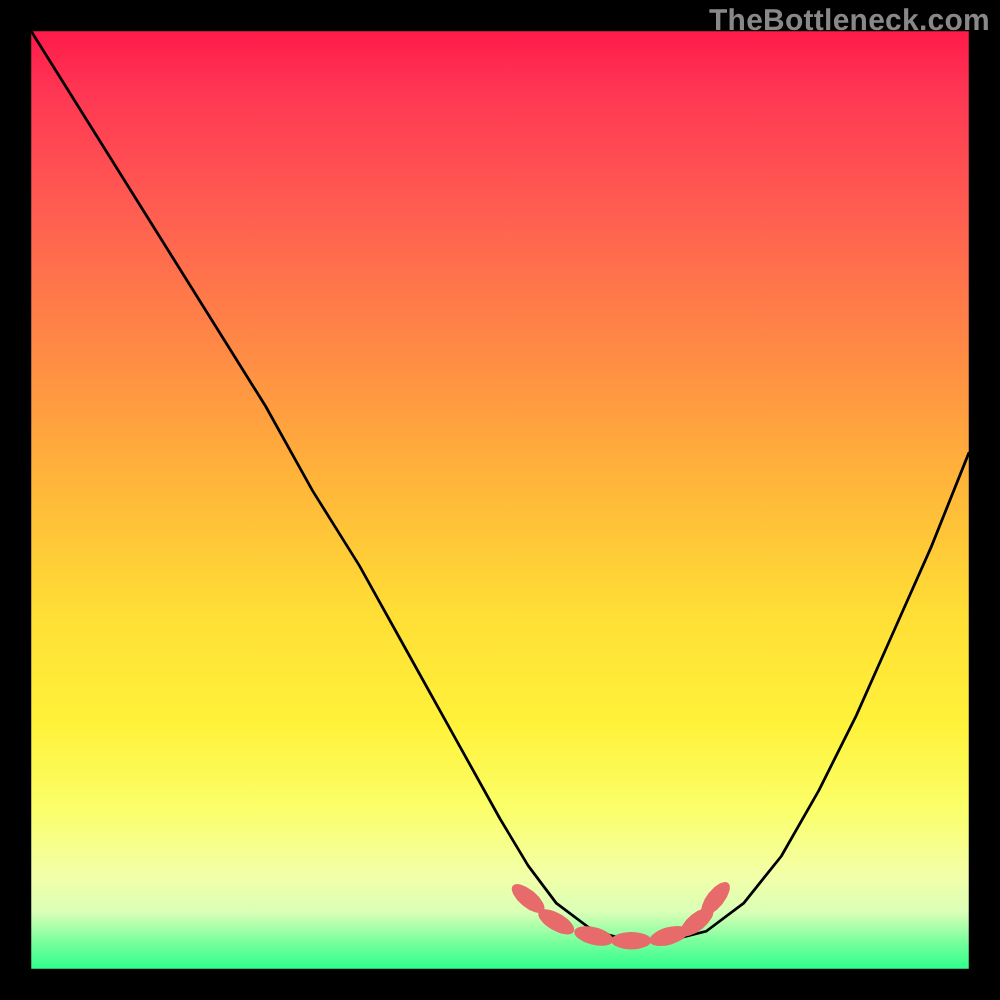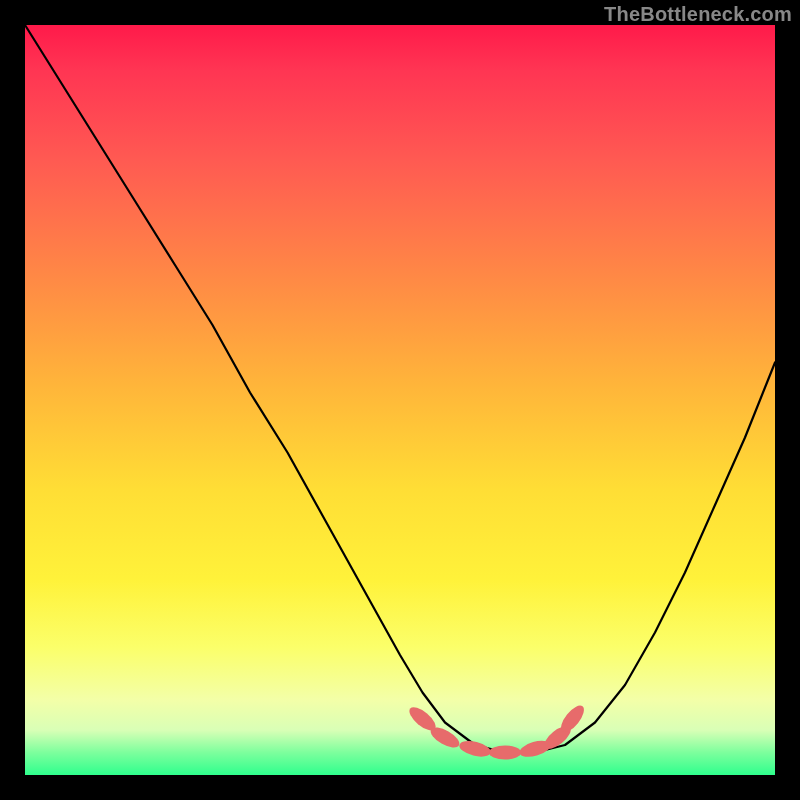--- a/index.html
+++ b/index.html
@@ -39,21 +39,21 @@
       #d9ffb6 94%,
       #7dff9d 97%,
       #2fff8d 100%
     );
   }
   .watermark {
     position: absolute;
     top: 3px;
     right: 8px;
     color: #888;
-    font-size: 20px;
+    font-size: 24px;
     font-weight: 600;
     letter-spacing: 0.2px;
     user-select: none;
   }
   svg.curve {
     position: absolute;
     left: 0;
     top: 0;
     width: 750px;
     height: 750px;

